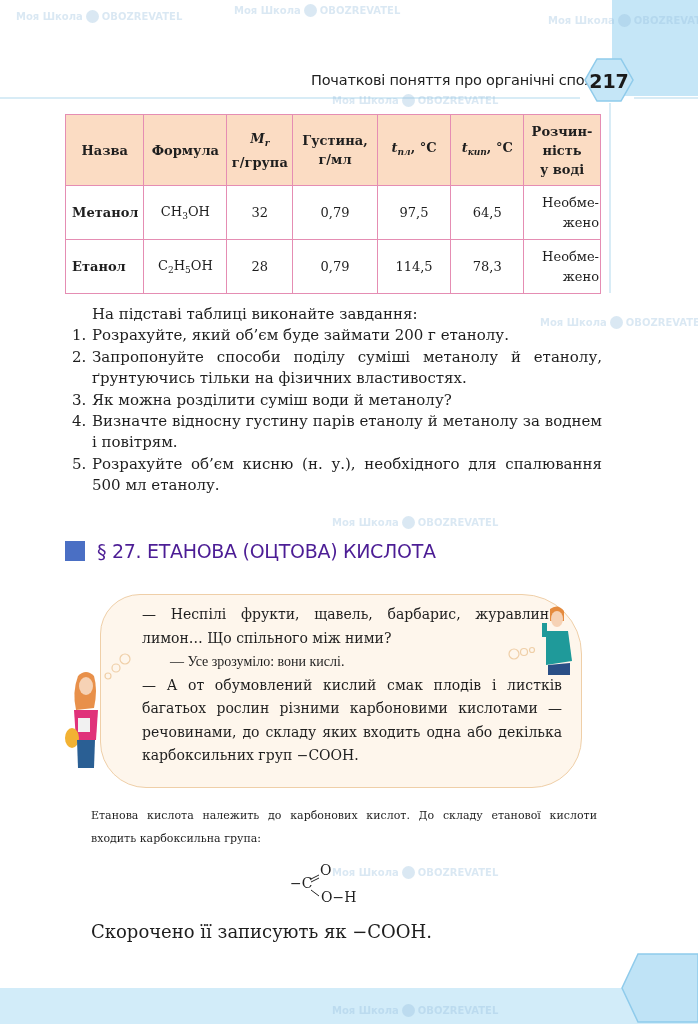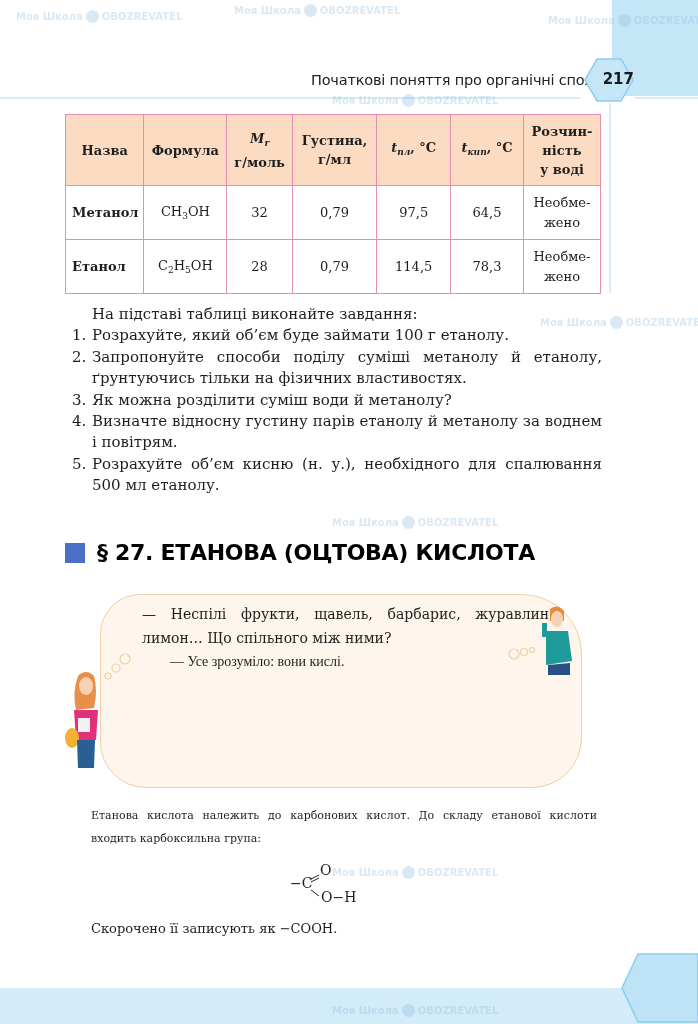--- a/index.html
+++ b/index.html
@@ -24,62 +24,62 @@
   .header-title {
     position: absolute; left: 311px; top: 72px;
     font-family: "DejaVu Sans", "Liberation Sans", sans-serif;
     font-size: 14.5px; color: #222; letter-spacing: -0.2px;
   }
   .page-hex {
     position: absolute; left: 584px; top: 57px; width: 50px; height: 46px;
   }
   .page-hex svg { position: absolute; left: 0; top: 0; }
   .page-num {
-    position: absolute; left: 0; top: 13px; width: 50px; text-align: right;
+    position: absolute; left: 0; top: 13px; width: 50px; text-align: center;
     font-family: "DejaVu Sans", "Liberation Sans", sans-serif;
-    font-weight: bold; font-size: 15px; color: #1a1a1a;
+    font-weight: bold; font-size: 19px; color: #1a1a1a;
   }
   .vline {
     position: absolute; left: 609px; top: 103px; width: 2px; height: 190px;
     background: #d8ecf6;
   }
 
   table.data {
     position: absolute; left: 65px; top: 114px; width: 536px;
     border-collapse: collapse; font-size: 13px;
   }
   table.data th, table.data td {
     border: 1.5px solid #e58db3; text-align: center; vertical-align: middle;
   }
   table.data th {
     background: #fbdcc3; font-weight: bold; height: 68px; line-height: 19px;
     font-size: 13px;
   }
   table.data td { height: 51px; background: #fff; }
   table.data td.left { text-align: left; padding-left: 6px; font-weight: bold; }
-  table.data td.wrap { text-align: center; line-height: 20px; }
+  table.data td.wrap { text-align: right; line-height: 20px; }
   .ital { font-style: italic; }
   sub { font-size: 9px; vertical-align: -3px; }
 
   .tasks {
     position: absolute; left: 72px; top: 304px; width: 530px;
     font-size: 15px; line-height: 21.4px;
   }
   .tasks .intro { padding-left: 20px; }
   .tasks .item { display: flex; }
   .tasks .num { width: 20px; flex: none; }
   .tasks .txt { flex: 1; text-align: justify; }
 
   .section {
     position: absolute; left: 65px; top: 540px; display: flex; align-items: center;
   }
   .section .sq { width: 20px; height: 20px; background: #4a6fc4; margin-right: 12px; }
   .section .title {
     font-family: "DejaVu Sans", "Liberation Sans", sans-serif;
-    font-weight: bold; font-size: 22px; letter-spacing: -0.3px; color: #000000;
+    font-weight: normal; font-size: 19px; letter-spacing: -0.3px; color: #4c1d95;
   }
 
   .bubble {
     position: absolute; left: 100px; top: 594px; width: 480px; height: 192px;
     background: #fef6ec; border: 1.5px solid #efcfa8; border-radius: 40px 60px 50px 46px;
   }
   .dialog {
     position: absolute; left: 142px; top: 603px; width: 420px;
     font-size: 14px; line-height: 23.5px;
   }
@@ -95,21 +95,21 @@
     position: absolute; left: 67px; top: 804px; width: 530px;
     font-size: 11px; line-height: 23px; text-align: justify;
   }
   .para .indent { padding-left: 24px; }
 
   .formula { position: absolute; left: 288px; top: 862px; width: 100px; height: 46px;
     font-size: 14px; }
   .formula span { position: absolute; }
 
   .short {
-    position: absolute; left: 91px; top: 921px; font-size: 13px;
+    position: absolute; left: 91px; top: 921px; font-size: 18px;
   }
 
   .bottom-band {
     position: absolute; left: 0; top: 988px; width: 698px; height: 36px;
     background: #d2ecf9;
   }
   .bottom-hex { position: absolute; left: 620px; top: 952px; }
 
   .wm {
     position: absolute; font-family: "DejaVu Sans", "Liberation Sans", sans-serif;
@@ -137,21 +137,21 @@
   <div class="page-num">217</div>
 </div>
 
 <table class="data">
   <thead>
     <tr>
       <th style="width:76px"><span>Назва</span></th>
       <th style="width:82px"><span>Формула</span></th>
       <th style="width:66px">
         <span class="ital">M</span><sub class="ital">r</sub><br>
-        <span>г/моль</span>
+        <span>г/група</span>
       </th>
       <th style="width:84px">
         <span>Густина,</span><br>
         <span>г/мл</span>
       </th>
       <th style="width:76px">
         <span class="ital">t</span><sub class="ital">пл</sub><span>, °C</span>
       </th>
       <th style="width:76px">
         <span class="ital">t</span><sub class="ital">кип</sub><span>, °C</span>
@@ -182,21 +182,21 @@
       <td>78,3</td>
       <td class="wrap"><span>Необме-</span><br><span>жено</span></td>
     </tr>
   </tbody>
 </table>
 
 <div class="tasks">
   <div class="intro">На підставі таблиці виконайте завдання:</div>
   <div class="item">
       <span class="num">1.</span>
-      <span class="txt">Розрахуйте, який об’єм буде займати 100 г етанолу.</span>
+      <span class="txt">Розрахуйте, який об’єм буде займати 200 г етанолу.</span>
     </div>
   <div class="item">
       <span class="num">2.</span>
       <span class="txt">Запропонуйте способи поділу суміші метанолу й етанолу, ґрунтуючись тільки на фізичних властивостях.</span>
     </div>
   <div class="item">
       <span class="num">3.</span>
       <span class="txt">Як можна розділити суміш води й метанолу?</span>
     </div>
   <div class="item">
@@ -221,20 +221,21 @@
   <circle cx="23" cy="7" r="5" fill="none" stroke="#efcfa8" stroke-width="1.2"></circle>
 </svg>
 <svg class="dots-right" width="30" height="16">
   <circle cx="6" cy="9" r="5" fill="none" stroke="#efcfa8" stroke-width="1.2"></circle>
   <circle cx="16" cy="7" r="3.5" fill="none" stroke="#efcfa8" stroke-width="1.2"></circle>
   <circle cx="24" cy="5" r="2.5" fill="none" stroke="#efcfa8" stroke-width="1.2"></circle>
 </svg>
 <div class="dialog">
   <p>— Неспілі фрукти, щавель, барбарис, журавлина, лимон… Що спільного між ними?</p>
   <p class="line2">— Усе зрозуміло: вони кислі.</p>
+  <p>— А от обумовлений кислий смак плодів і листків багатьох рослин різними карбоновими кислотами — речовинами, до складу яких входить одна або декілька карбоксильних груп −COOH.</p>
 </div>
 
 <svg class="girl" viewBox="0 0 44 106">
   <path d="M14 8 Q22 0 30 8 Q34 22 30 40 L12 42 Q8 24 14 8Z" fill="#e8904a"></path>
   <ellipse cx="22" cy="18" rx="7" ry="9" fill="#f6d2b5"></ellipse>
   <path d="M10 42 L34 42 L32 72 L12 72Z" fill="#e0327a"></path>
   <rect x="14" y="50" width="12" height="14" fill="#f1f1f1"></rect>
   <ellipse cx="8" cy="70" rx="7" ry="10" fill="#f2b233"></ellipse>
   <path d="M13 72 L31 72 L30 100 L14 100Z" fill="#2a5f94"></path>
 </svg>

